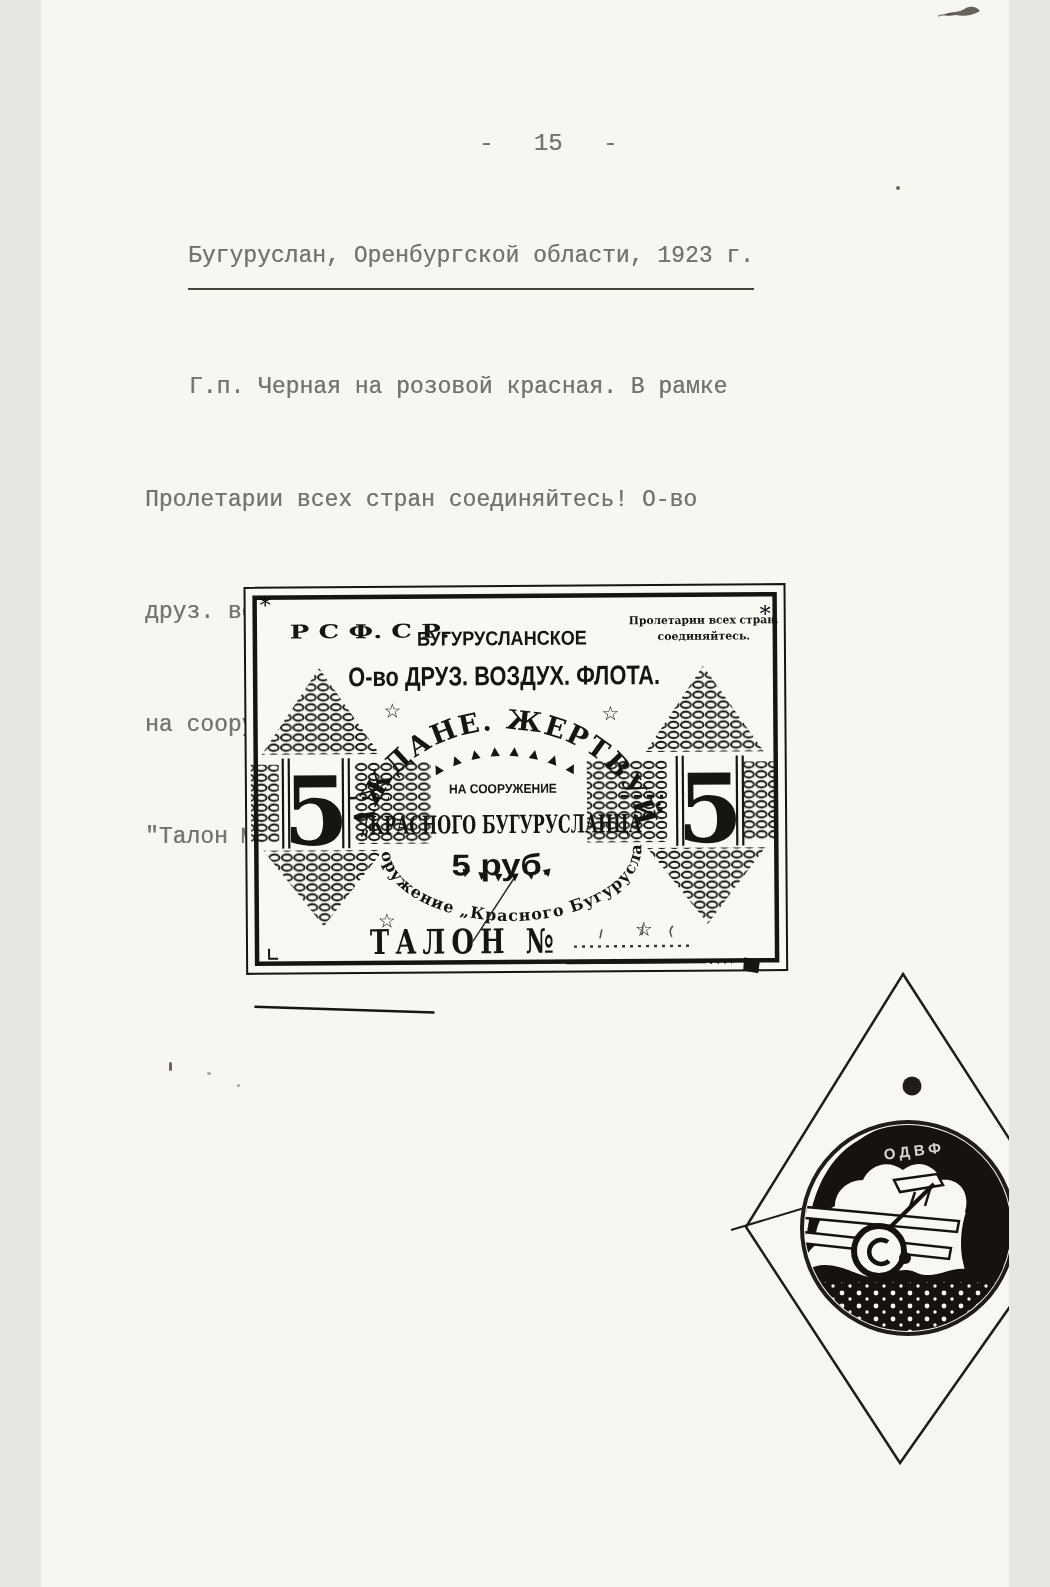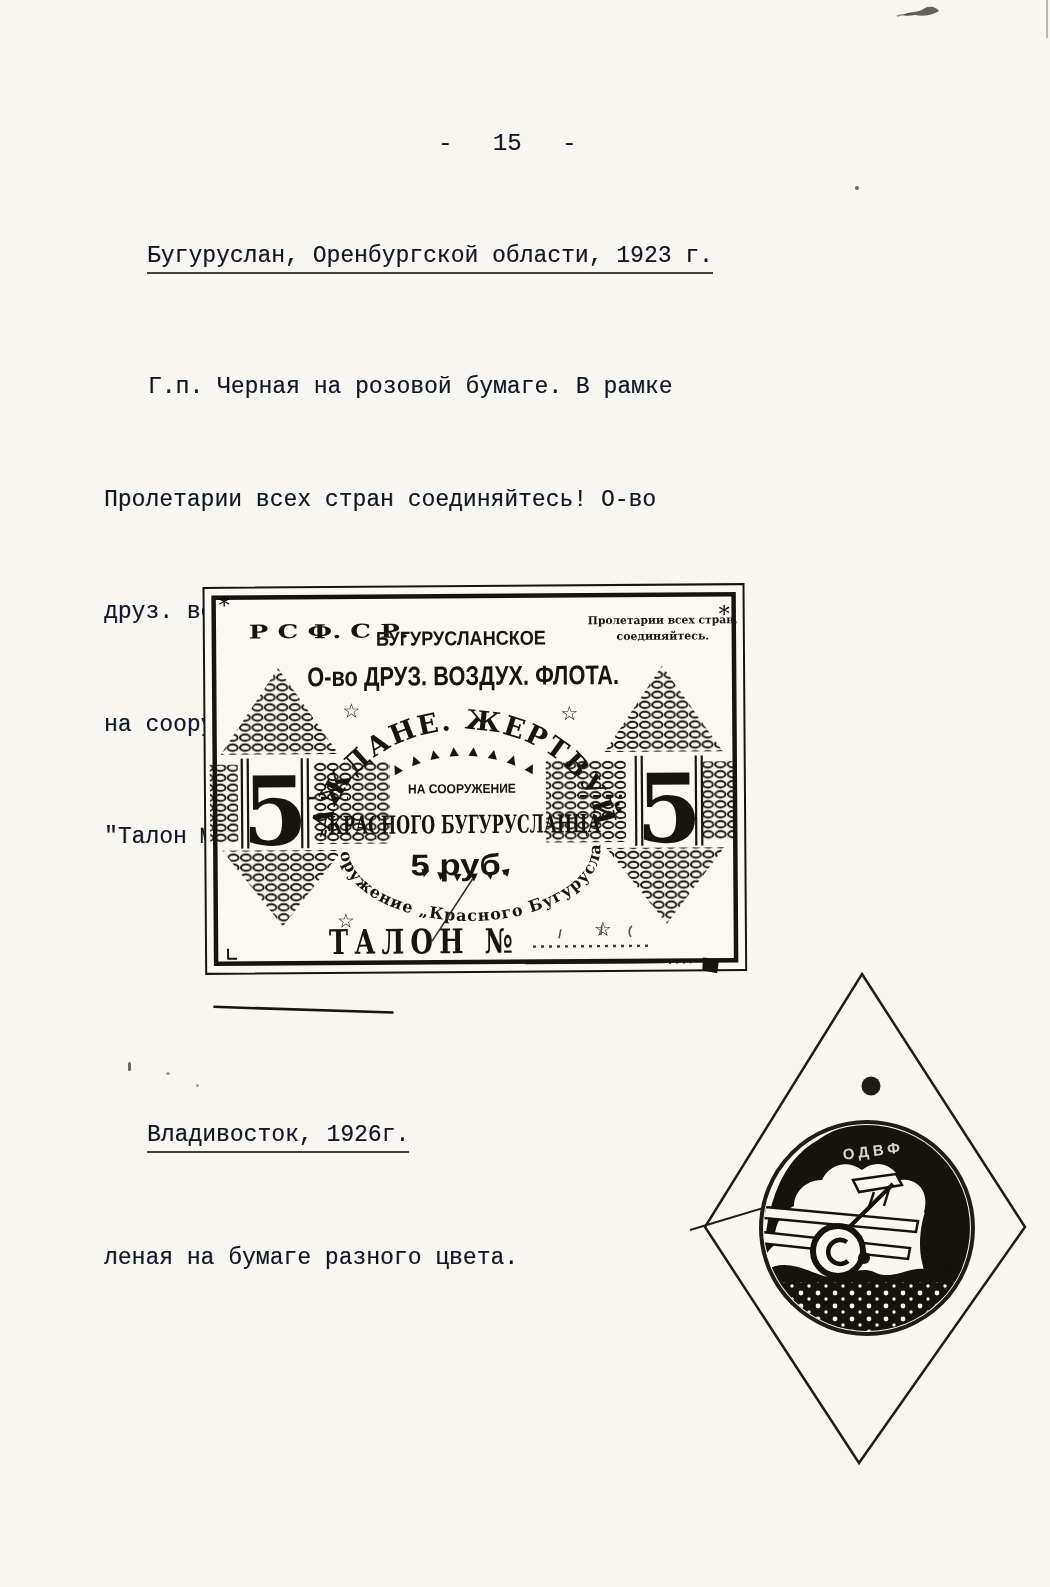--- a/index.html
+++ b/index.html
@@ -1,27 +1,27 @@
 <!DOCTYPE html>
 <html><head>
 <meta charset="utf-8">
 <style>
   html,body { margin:0; padding:0; background:#e8e6e0; }
   .page {
-    position:relative; width:1050px; height:1587px; margin:0 auto;
+    position:relative; width:968px; height:1587px; margin:0 auto;
     background:#f8f6f1; overflow:hidden;
     font-family:"Liberation Mono","DejaVu Sans Mono",monospace;
-    color:#0f172a;
+    color:#737373;
     text-decoration:underline;
   }
   .tw { text-shadow:0.4px 0.4px 0.5px rgba(58,55,47,0.5); }
   .page-number { position:absolute; left:438px; top:130px; font-size:24px; word-spacing:26px; }
   .heading {
     position:absolute; font-size:23px; display:inline-block;
-    border-bottom:2.5px solid #45423a; padding-bottom:3px; white-space:pre;
+    border-bottom:2.5px solid #45423a; padding-bottom:19px; white-space:pre;
   }
   .h1 { left:147px; top:243px; }
   .h2 { left:147px; top:1122px; }
   .para { position:absolute; font-size:23px; white-space:pre; }
   .para1 { left:104px; top:294px; line-height:37.5px; }
   .para2 { left:104px; top:1160px; line-height:39.3px; }
   .line { display:block; }
   .indent { padding-left:44px; }
   .price { padding-left:191px; }
   .talon-svg { position:absolute; left:202px; top:581px; transform:rotate(-0.4deg); }
@@ -43,21 +43,21 @@
   <div class="speck" style="left:855px; top:186px; width:4px; height:4px;"></div>
   <div class="speck" style="left:128px; top:1062px; width:3px; height:9px; border-radius:2px;"></div>
   <div class="speck" style="left:166px; top:1072px; width:4px; height:3px; opacity:.6;"></div>
   <div class="speck" style="left:196px; top:1084px; width:3px; height:3px; opacity:.6;"></div>
 
   <div class="page-number tw">- 15 -</div>
 
   <div class="heading h1 tw">Бугуруслан, Оренбургской области, 1923 г.</div>
 
   <div class="para para1">
-    <span class="line indent tw">Г.п. Черная на розовой бумаге. В рамке</span>
+    <span class="line indent tw">Г.п. Черная на розовой красная. В рамке</span>
     <span class="line tw">Пролетарии всех стран соединяйтесь! О-во</span>
     <span class="line tw">друз. воздухофлота. Граждане, жертвуйте</span>
     <span class="line tw">на сооружение "Красного Бугурусланца".</span>
     <span class="line tw">"Талон № 1358".</span>
     <span class="line price tw">5 руб.</span>
   </div>
 
   <svg class="talon-svg" width="546" height="440" viewBox="0 0 546 440">
     <defs>
       <pattern id="ovals" width="12.5" height="10" patternUnits="userSpaceOnUse">
@@ -129,24 +129,22 @@
 
     <line x1="229" y1="360" x2="270" y2="298" stroke="#2b2925" stroke-width="1.5"></line>
 
     <text x="126" y="372" font-size="34" font-weight="bold" font-family="DejaVu Serif, Liberation Serif, serif" textLength="190" lengthAdjust="spacingAndGlyphs" style="letter-spacing:8px" fill="#17150f">ТАЛОН №</text>
     <line x1="330" y1="366" x2="448" y2="366" stroke="#3b382f" stroke-width="2.4" stroke-dasharray="3 5"></line>
     <path d="M 356,358 l 2,-9 M 398,355 l 1,-10 M 428,357 q -4,-6 1,-11" stroke="#55524a" stroke-width="1.6" fill="none"></path>
     <line x1="322" y1="382" x2="462" y2="382" stroke="#17150f" stroke-width="3"></line>
     <line x1="466" y1="383" x2="488" y2="383" stroke="#17150f" stroke-width="2" stroke-dasharray="2 5"></line>
   </svg>
 
-  <div class="heading h2 tw">Владивосток, 1926г.</div>
 
   <div class="para para2">
-    <span class="line tw">леная на бумаге разного цвета.</span>
     
     
     
     
   </div>
 
   <svg class="diamond-svg" width="368" height="505" viewBox="0 0 368 505">
     <defs>
       <clipPath id="cclip">
           <circle cx="189" cy="264" r="103"></circle>

